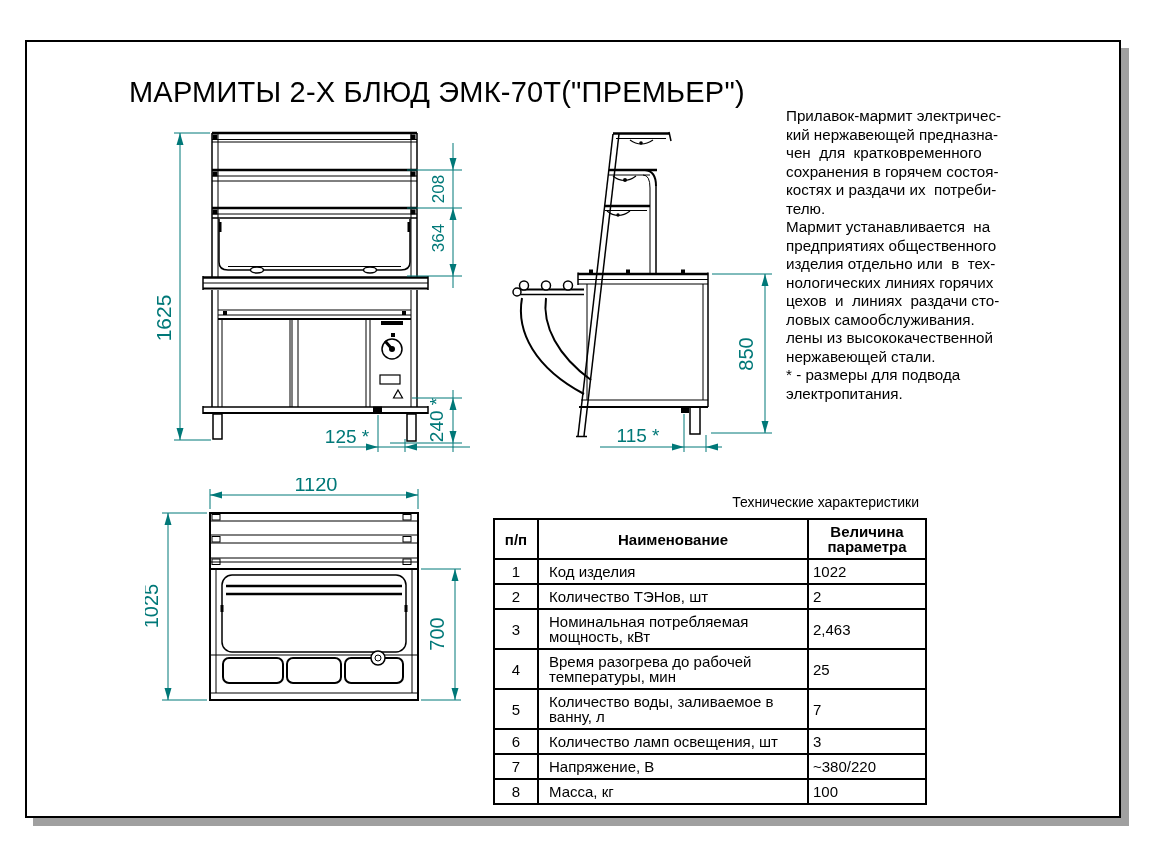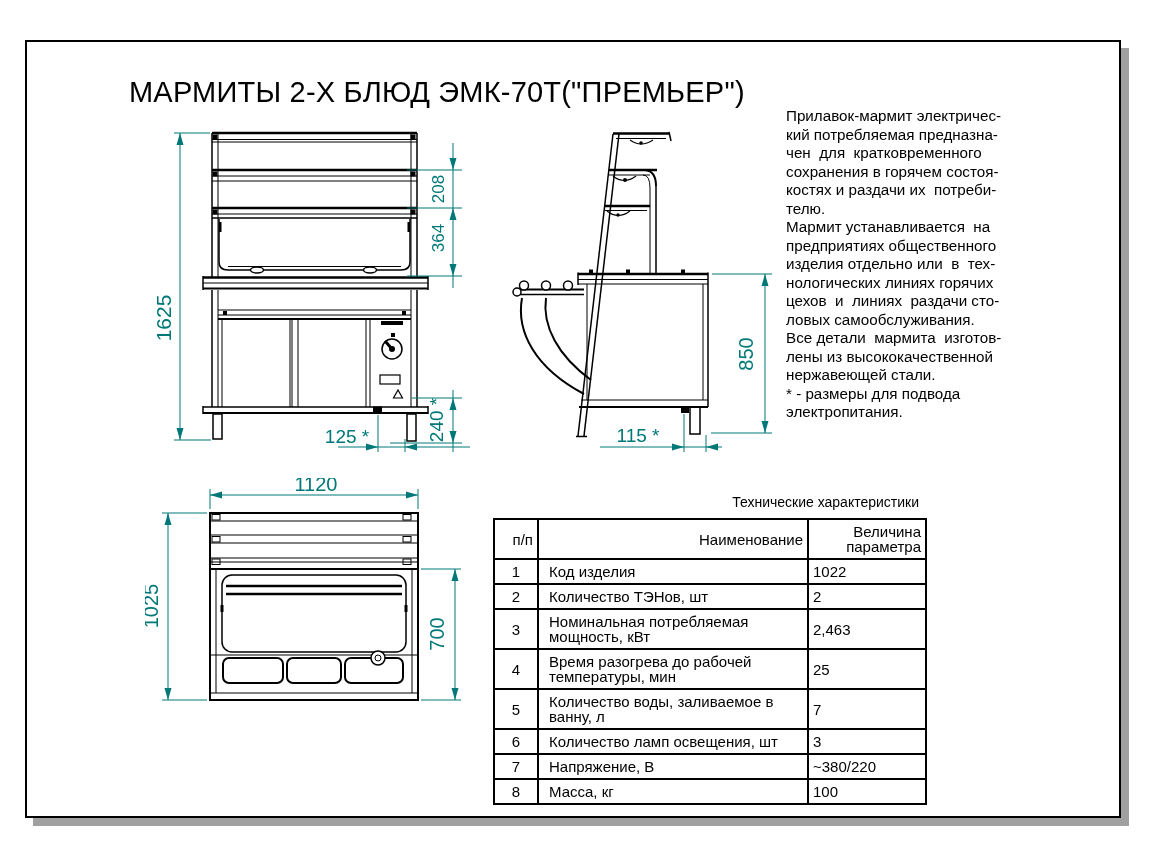--- a/index.html
+++ b/index.html
@@ -33,21 +33,21 @@
     font-size:14px; text-align:right; color:#000;
   }
   table.specs {
     position:absolute; left:493px; top:518px; width:426px;
     border-collapse:collapse; background:#fff;
     font-size:15px; line-height:15px; color:#000; table-layout:fixed;
   }
   table.specs th, table.specs td {
     border:2px solid #000; padding:4px 4px; vertical-align:middle;
   }
-  table.specs th { font-weight:400; text-align:right; height:30px;margin-left:24px; }
+  table.specs th { font-weight:700; text-align:center; height:30px;margin-left:24px; }
   .c-num  { width:34px;  text-align:center; }
   .c-name { width:260px; text-align:left; }
   table.specs td.c-name { padding-left:10px; }
   .c-val  { width:108px; }
 </style>
 </head>
 <body>
 
 <div id="canvas">
 
@@ -288,21 +288,21 @@
       <text x="171" y="13" text-anchor="middle" font-size="20" stroke="none">1120</text>
       <text transform="translate(13,128) rotate(-90)" text-anchor="middle" font-size="20" stroke="none">1025</text>
       <text transform="translate(299,156) rotate(-90)" text-anchor="middle" font-size="20" stroke="none">700</text>
     </g>
   </svg>
 
   <div class="desc">
 
       <div class="desc-line">Прилавок-мармит электричес-</div>
 
-      <div class="desc-line">кий потребляемая предназна-</div>
+      <div class="desc-line">кий нержавеющей предназна-</div>
 
       <div class="desc-line">чен  для  кратковременного</div>
 
       <div class="desc-line">сохранения в горячем состоя-</div>
 
 
       <div class="desc-line">костях и раздачи их  потреби-</div>
 
       <div class="desc-line">телю.</div>
 
@@ -311,21 +311,20 @@
       <div class="desc-line">предприятиях общественного</div>
 
       <div class="desc-line">изделия отдельно или  в  тех-</div>
 
       <div class="desc-line">нологических линиях горячих</div>
 
       <div class="desc-line">цехов  и  линиях  раздачи сто-</div>
 
       <div class="desc-line">ловых самообслуживания.</div>
 
-      <div class="desc-line">Все детали  мармита  изготов-</div>
 
       <div class="desc-line">лены из высококачественной</div>
 
       <div class="desc-line">нержавеющей стали.</div>
 
       <div class="desc-line">* - размеры для подвода</div>
 
       <div class="desc-line">электропитания.</div>
     </div>
 

